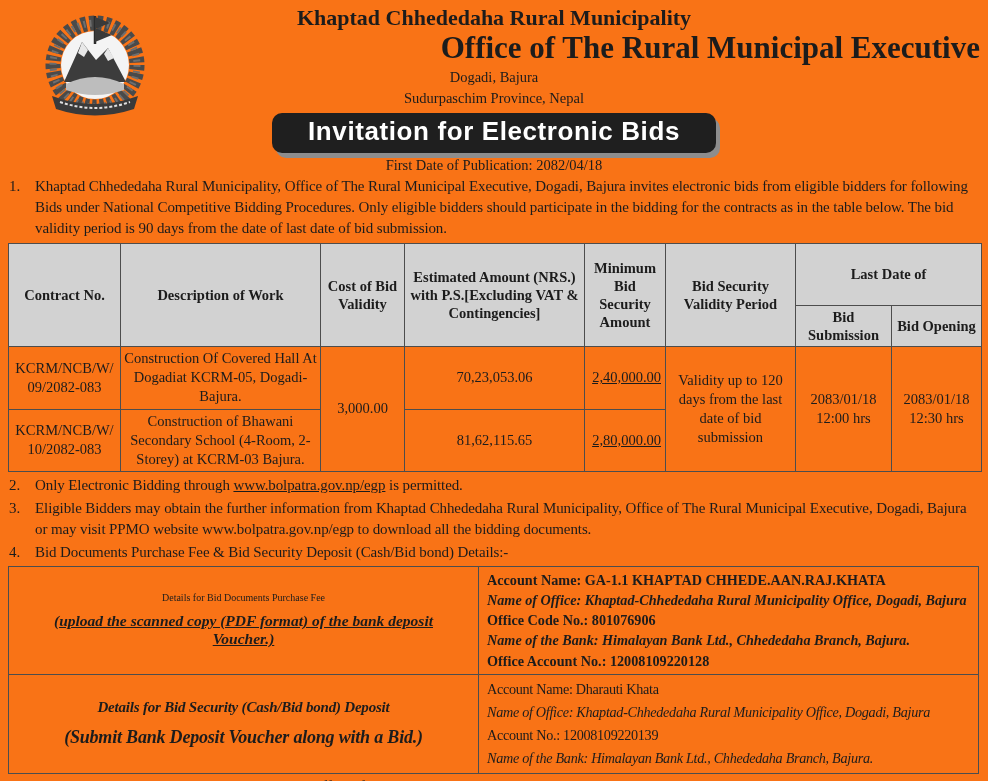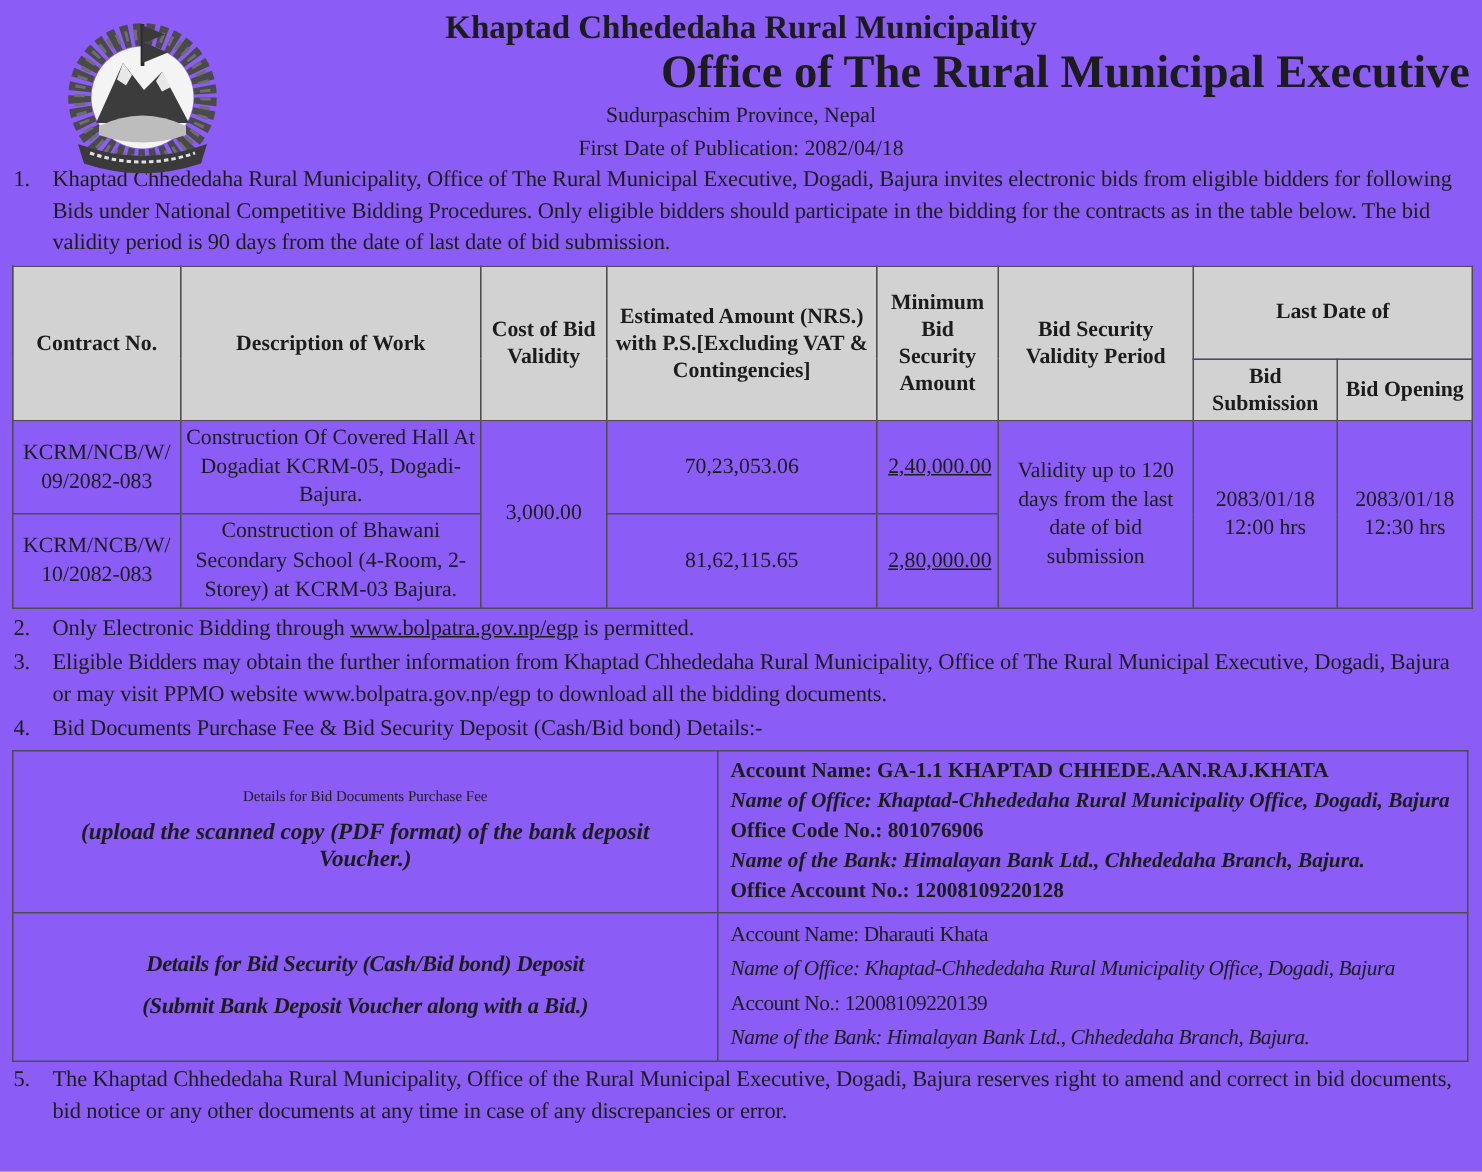--- a/index.html
+++ b/index.html
@@ -1,21 +1,21 @@
 <!DOCTYPE html>
 <html><head>
 <meta charset="utf-8">
 <style>
   * { margin:0; padding:0; box-sizing:border-box; }
   html,body { background:#ffffff; }
   body {
     width:988px; height:781px; overflow:hidden;
     font-family:"Liberation Serif", serif; color:#1c1c1c;
   }
-  .page { position:relative; width:988px; height:781px; padding:5px 8px 2px 8px; background:#8b5cf6; }
+  .page { position:relative; width:988px; height:781px; padding:5px 8px 2px 8px; background:#f97316; }
 
   
   .hdr { position:relative; text-align:center; }
   .logo { position:absolute; left:26px; top:3px; width:122px; height:114px; }
   .muni  { font-size:22px; font-weight:bold; line-height:1.15; }
   .office{ font-size:31px; font-weight:bold; line-height:1.12; margin-top:1px;text-align:right; }
   .addr  { font-size:14.5px; line-height:1.3; margin-top:2px; }
 
   .banner-wrap { text-align:center; margin-top:5px; }
   .banner {
@@ -44,23 +44,23 @@
   .prewrap { white-space:pre-line; }
 
   
   table.details { width:970px; border-collapse:collapse; margin:3px 0 2px 0; table-layout:fixed; }
   .details td { border:1.5px solid #4d4d4d; vertical-align:middle; }
   .details td.left  { text-align:center; padding:4px 14px; }
   .details td.right { padding:3px 8px; }
   .details tr.r1 td { height:101px; }
   .details tr.r2 td { height:81px; }
   .dt-title  { font-size:10px; font-weight:normal; }
-  .dt-sub    { font-size:15.5px; font-weight:bold; font-style:italic; margin-top:9px; }
+  .dt-sub    { font-size:15.5px; font-weight:bold; font-style:italic; margin-top:9px;text-decoration:underline; }
   .dt-title2 { font-size:15px; font-style:italic; font-weight:600; letter-spacing:-0.2px; }
-  .dt-sub2   { font-size:15px; font-style:italic; font-weight:600; letter-spacing:-0.2px; margin-top:11px; }
+  .dt-sub2   { font-size:18px; font-style:italic; font-weight:600; letter-spacing:-0.2px; margin-top:11px; }
   .bank-line   { font-size:14.2px; line-height:1.42; }
   .bl-b  { font-weight:bold; }
   .bl-bi { font-weight:bold; font-style:italic; }
   .bl-r  { letter-spacing:-0.3px; line-height:1.62; }
   .bl-i  { font-style:italic; letter-spacing:-0.3px; line-height:1.62; }
 </style>
 </head>
 <body>
 
 <div class="page">
@@ -83,21 +83,25 @@
         <path d="M70 46 L74 40 L80 50 L74 53 Z" fill="#e8e8e8"></path>
 
         <path d="M32 76 Q61 62 90 76 L90 82 Q61 92 32 82 Z" fill="#bdbdbd"></path>
 
         <path d="M18 88 Q61 104 104 88 L100 101 Q61 114 22 101 Z" fill="#3a3a3a"></path>
         <path d="M26 94 Q61 106 96 94" fill="none" stroke="#e0e0e0" stroke-width="2" stroke-dasharray="3 2"></path>
       </svg>
     </div>
     <div class="muni">Khaptad Chhededaha Rural Municipality</div>
     <div class="office">Office of The Rural Municipal Executive</div>
+    <div class="addr">Dogadi, Bajura</div>
     <div class="addr">Sudurpaschim Province, Nepal</div>
+    <div class="banner-wrap">
+      <div class="banner">Invitation for Electronic Bids</div>
+    </div>
     <div class="pub">First Date of Publication: 2082/04/18</div>
   </div>
 
   <div class="item">
     <span class="num">1.</span>
     <span class="txt">Khaptad Chhededaha Rural Municipality, Office of The Rural Municipal Executive, Dogadi, Bajura  invites electronic bids from eligible bidders for following Bids under National Competitive Bidding Procedures. Only eligible bidders should participate in the bidding for the contracts as in the table below. The bid validity period is 90 days from the date of  last date of bid submission.</span>
   </div>
 
   <table class="bid">
     <colgroup>

